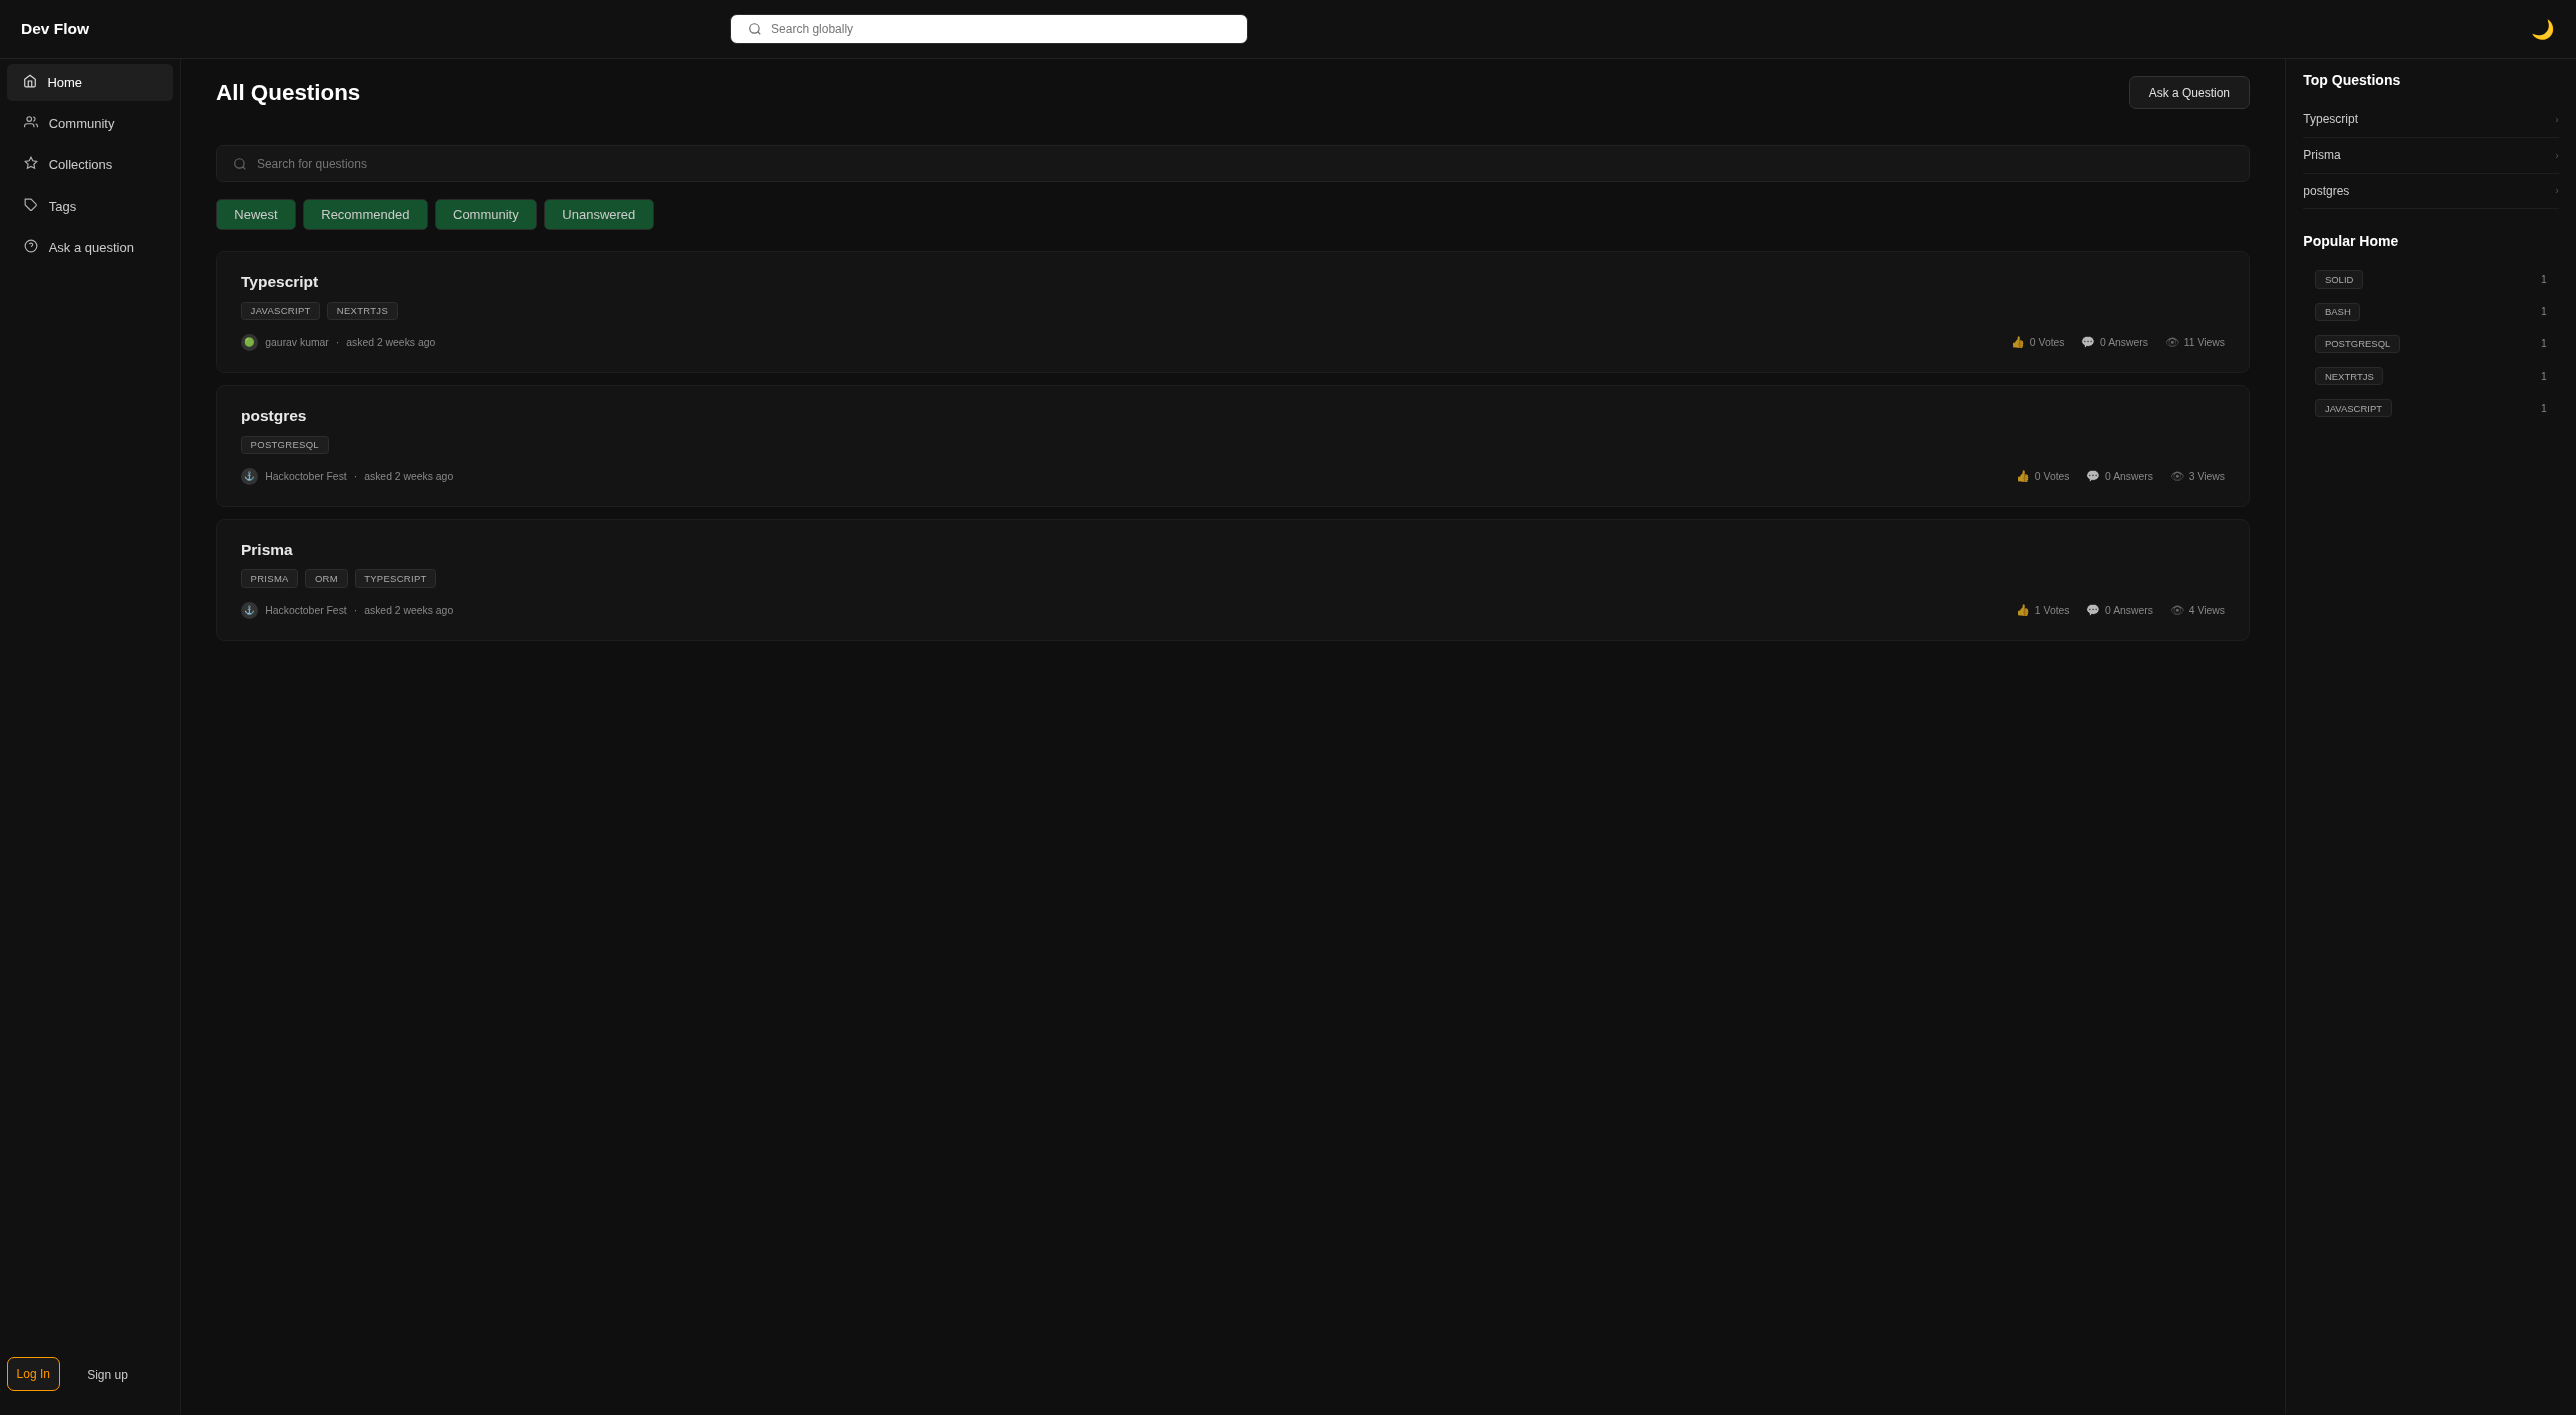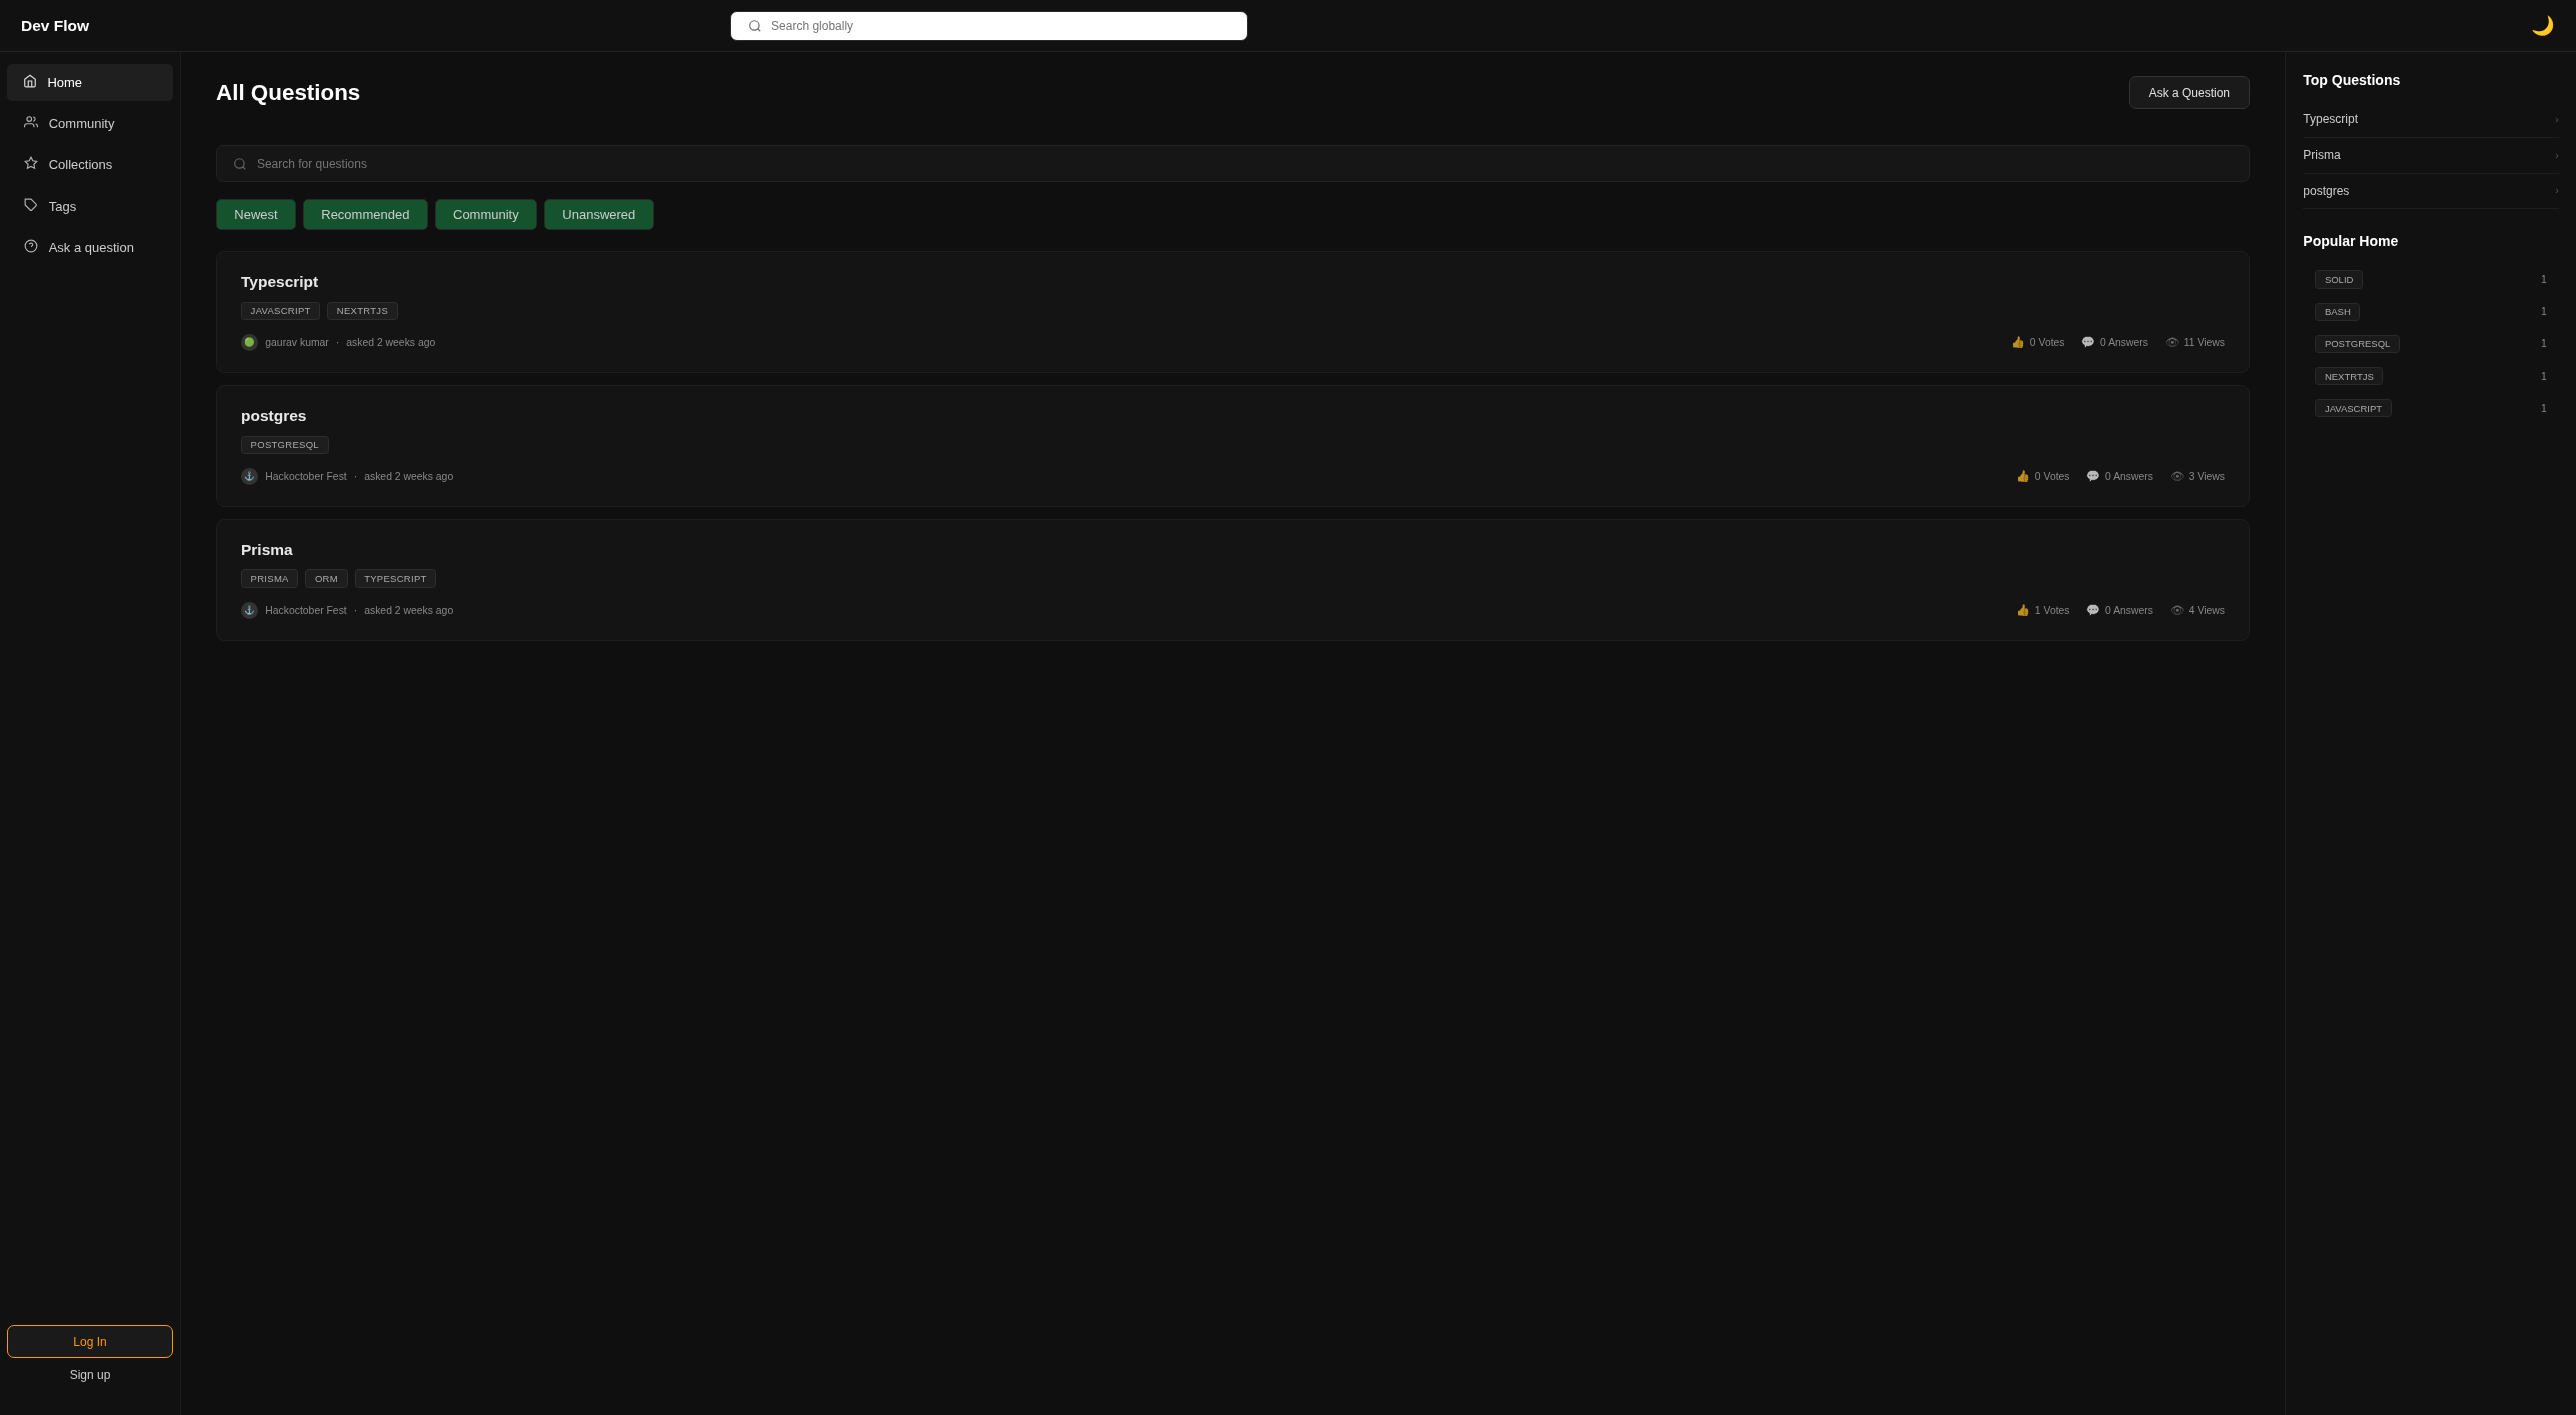--- a/index.html
+++ b/index.html
@@ -9,21 +9,21 @@
       font-family: -apple-system, BlinkMacSystemFont, 'Segoe UI', sans-serif;
       height: 100vh;
       overflow: hidden;
       font-size: 12px;
     }
 
     
     .topnav {
       position: fixed;
       top: 0; left: 0; right: 0;
-      height: 52px;
+      height: 59px;
       background: #111;
       display: flex;
       align-items: center;
       padding: 0 21px;
       z-index: 100;
       border-bottom: 0.9px solid #222;
     }
     .logo {
       font-size: 15.5px;
       font-weight: 700;
@@ -87,22 +87,23 @@
       margin: 1.7px 7px;
       font-size: 13px;
     }
     .sidebar-item.active { background: #1f1f1f; color: #fff; padding-left: 16px; }
     .sidebar-icon { font-size: 14px; opacity: 0.85; }
 
     .sidebar-bottom {
       margin-top: auto;
       padding: 10.4px 7px;
       display: flex;
-      flex-direction: column;
-      gap: 1px;
+      flex-direction: row;
+      gap: 19px;
+      align-items: flex-end;
     }
     .btn-login {
       background: #1a1a1a;
       border: 0.9px solid #f90;
       color: #f90;
       padding: 8.6px;
       border-radius: 7px;
       cursor: pointer;
       font-size: 12px;
       text-align: center;

